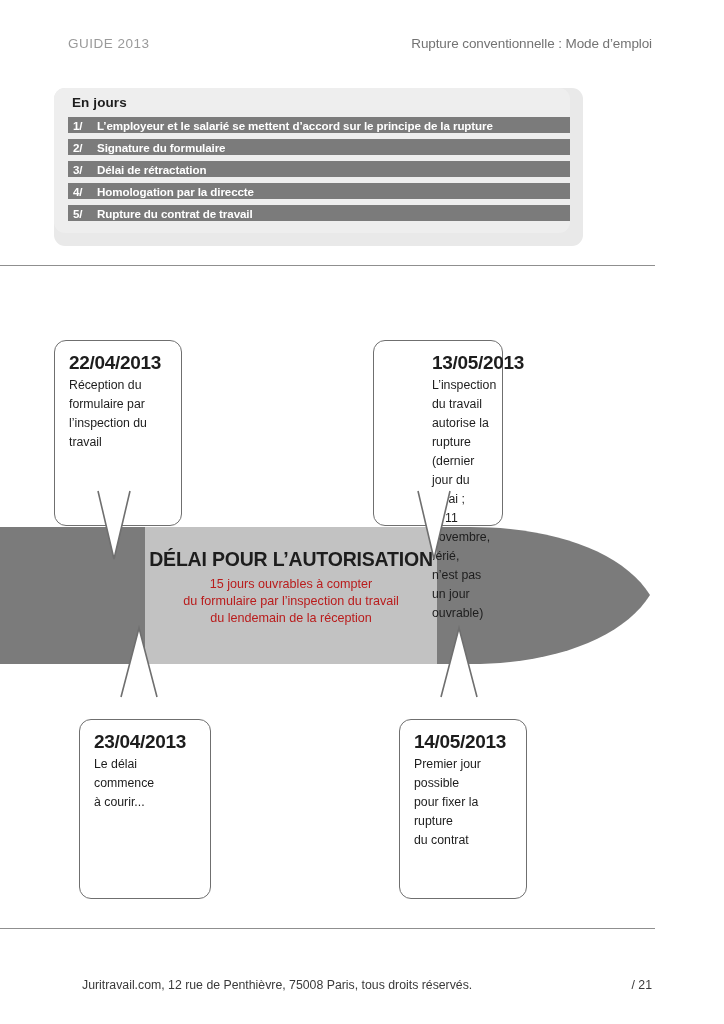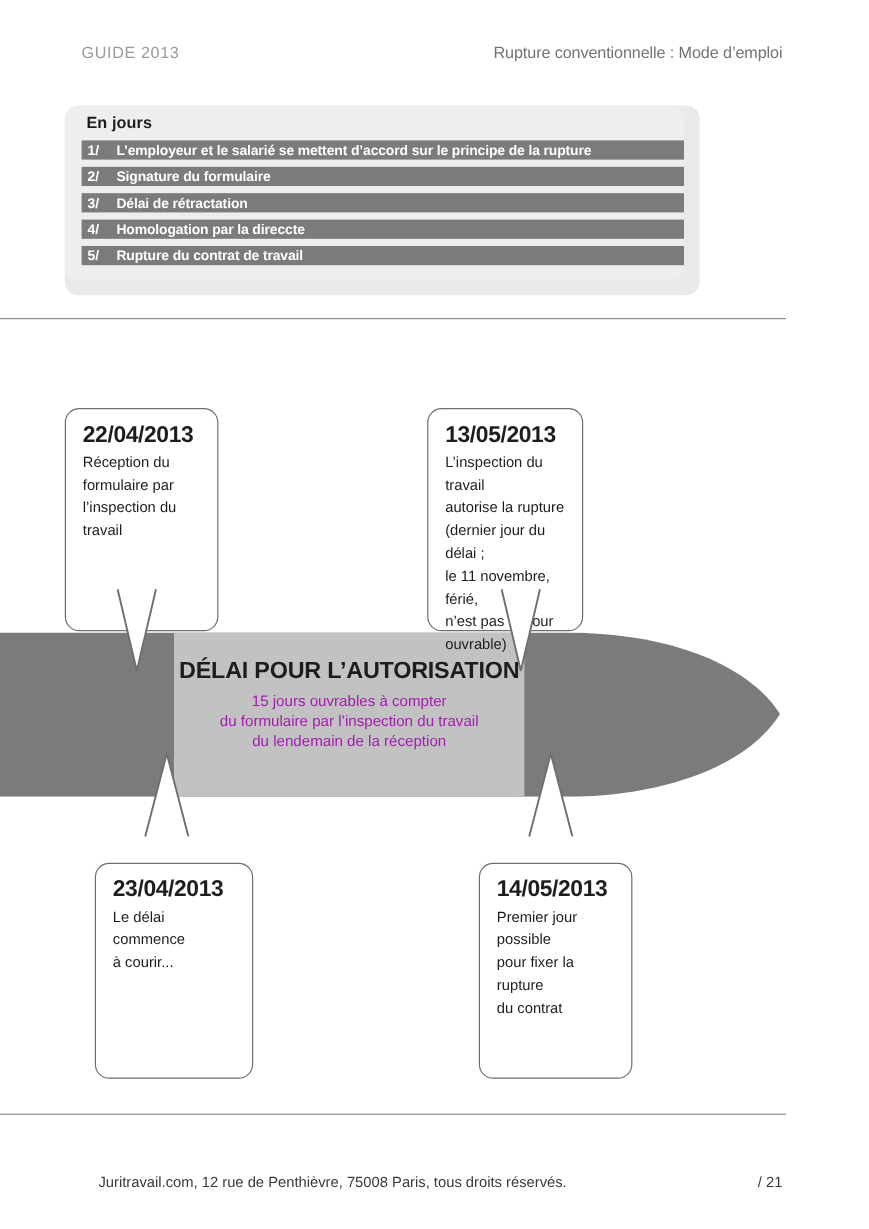--- a/index.html
+++ b/index.html
@@ -149,21 +149,21 @@
     white-space: nowrap;
   }
   .banner-panel-sub {
     position: absolute;
     left: 145px;
     top: 576px;
     width: 292px;
     text-align: center;
     font-size: 12.6px;
     line-height: 17px;
-    color: #a21caf;
+    color: #b91c1c;
     font-weight: 400;
   }
 
   
   .callout {
     position: absolute;
     box-sizing: border-box;
     background: #ffffff;
     border: 1.6px solid #6f6f6f;
     border-radius: 12px;
@@ -191,21 +191,21 @@
 
   
   .tail {
     position: absolute;
     z-index: 6;
   }
   .tail svg { display: block; }
 
   
   #callout-tl { left: 54px;  top: 311px; width: 128px; height: 186px; }
-  #callout-tr { left: 356px; top: 311px; width: 130px; height: 186px; }
+  #callout-tr { left: 373px; top: 311px; width: 130px; height: 186px; padding-left: 44px; }
   #callout-bl { left: 79px;  top: 690px; width: 132px; height: 180px; }
   #callout-br { left: 399px; top: 690px; width: 128px; height: 180px; }
 
   
   .footer {
     position: absolute;
     left: 82px;
     top: 978px;
     right: 72px;
     height: 20px;

